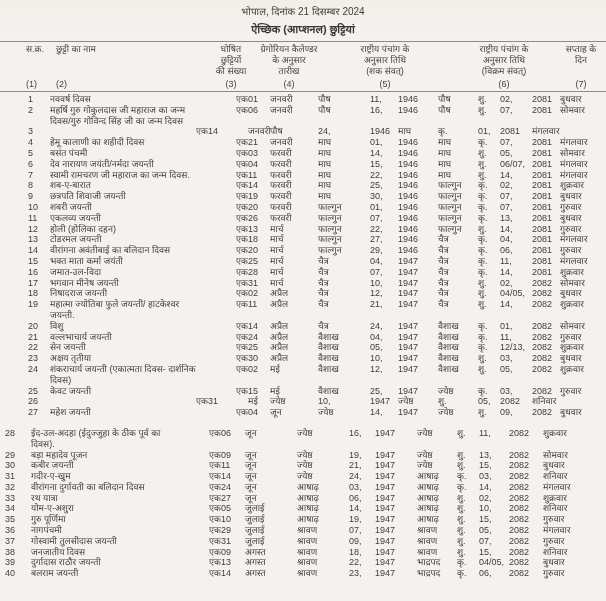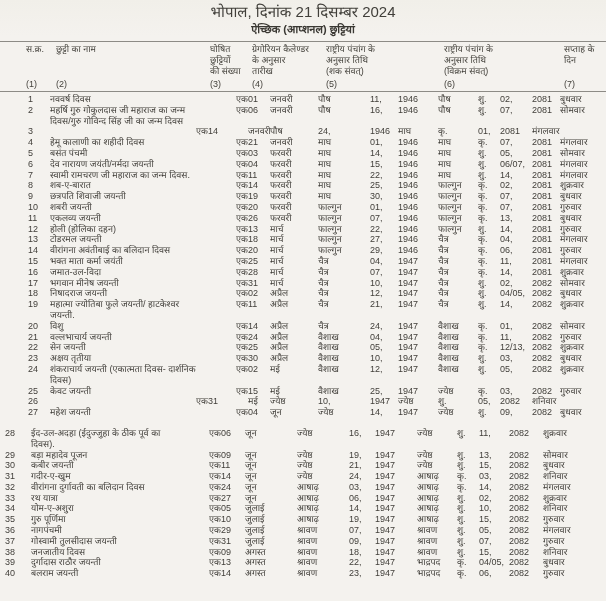--- a/index.html
+++ b/index.html
@@ -5,42 +5,42 @@
   html,body{margin:0;padding:0;}
   body{
     width:606px;height:601px;overflow:hidden;
     background:#f3f1ec;
     font-family:"Liberation Sans","DejaVu Sans",sans-serif;
     color:#3c3a36;
     -webkit-font-smoothing:antialiased;
   }
   .page{position:relative;width:606px;height:601px;background:linear-gradient(180deg,#f1efe9 0%,#f4f2ee 6%,#f4f2ee 100%);}
   .dateline{
-    text-align:center;font-size:15px;line-height:12px;padding-top:6px;color:#413f3a;
+    text-align:center;font-size:10px;line-height:12px;padding-top:6px;color:#413f3a;
   }
   .title{
     text-align:center;font-size:11px;line-height:15px;margin-top:4px;font-weight:bold;color:#3a3833;
   }
   
   .thead{
     margin-top:4px;
     border-top:1px solid #8d8b86;
     border-bottom:1px solid #8d8b86;
     padding:2px 8px 1px 26px;
   }
   .hgrid{
     display:grid;
     grid-template-columns:30px 154px 42px 74px 118px 120px 1fr;
     align-items:start;
   }
   .hcell{
     font-size:9px;line-height:11px;white-space:pre-line;color:#45433d;
   }
   .hc-left{text-align:left;}
-  .hc-center{text-align:left;}
+  .hc-center{text-align:center;}
   .colnums{
     display:grid;
     grid-template-columns:30px 154px 42px 74px 118px 120px 1fr;
     margin-top:2px;
   }
   .colnums .hcell{font-size:9px;}
   
   .rows{padding:2px 4px 0 0;}
   .row{
     display:grid;

